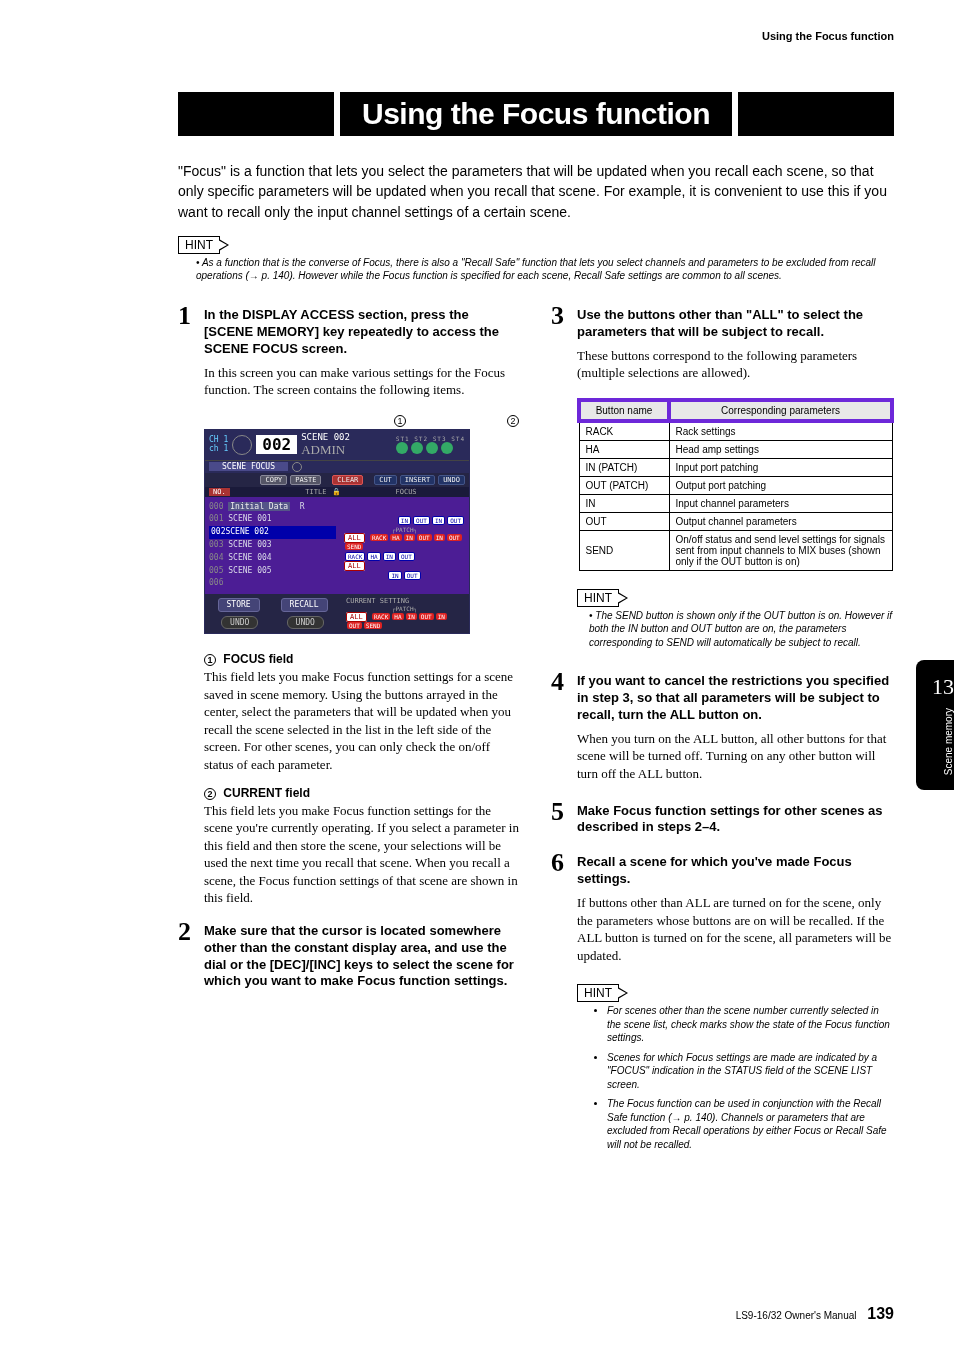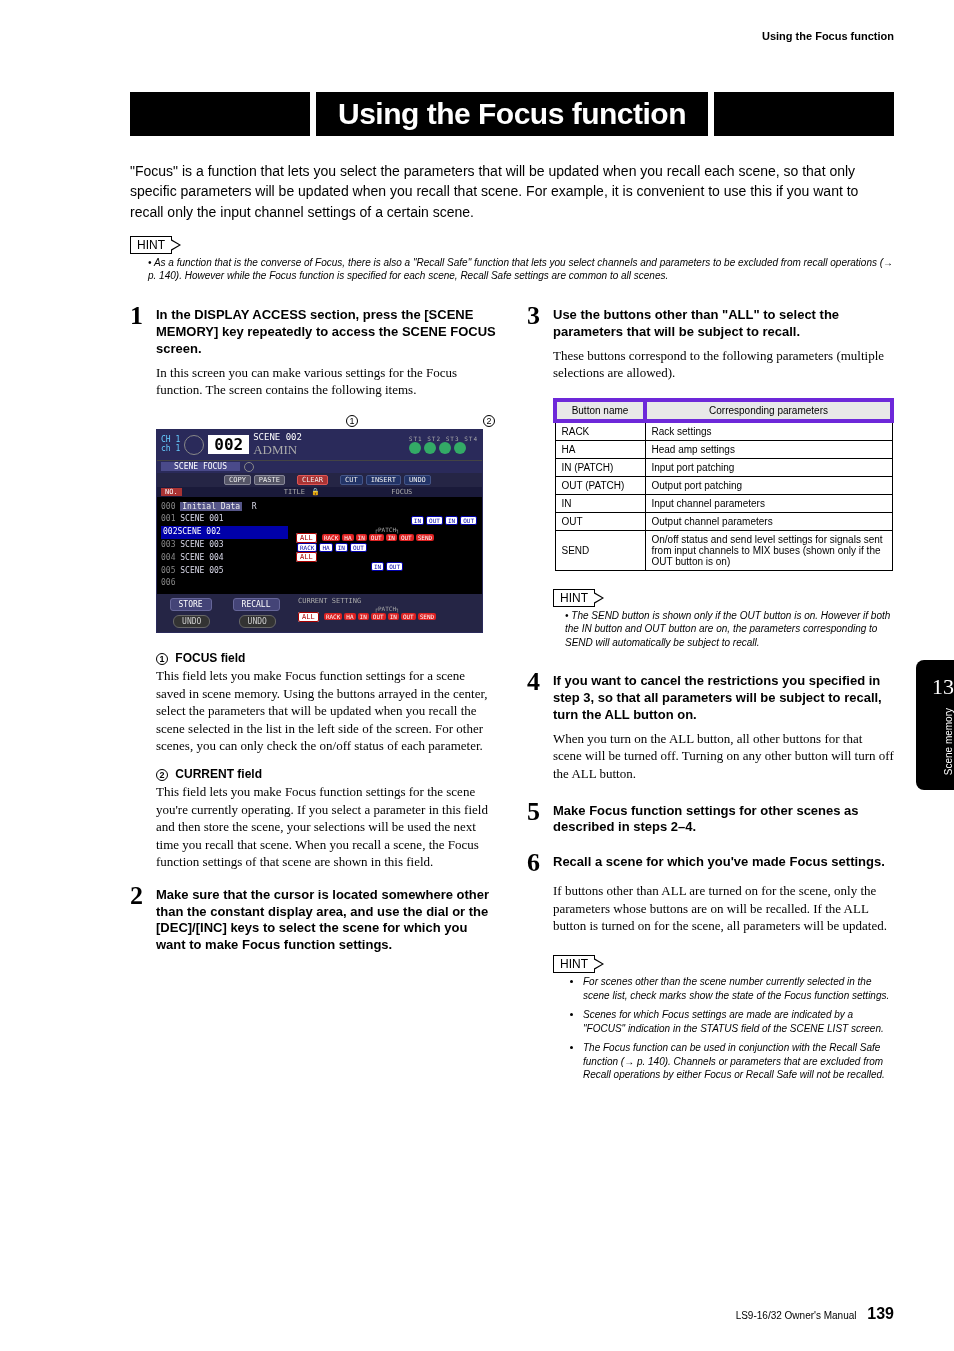--- a/index.html
+++ b/index.html
@@ -6,20 +6,21 @@
   body {
     width: 954px;
     height: 1351px;
     background: #fff;
     font-family: Arial, Helvetica, sans-serif;
     color: #000;
     position: relative;
   }
   .page {
     padding: 30px 60px 0 130px;
+    margin-left: 48px;
   }
   .running-head {
     text-align: right;
     font-size: 11px;
     font-weight: bold;
     margin-bottom: 50px;
   }
   .title-bar {
     display: flex;
     align-items: center;
@@ -134,23 +135,23 @@
   .callout {
     display: inline-block;
     width: 12px; height: 12px;
     border: 1px solid #000;
     border-radius: 50%;
     font-size: 9px;
     text-align: center;
     line-height: 11px;
   }
   .screen {
-    width: 327px;
+    width: 266px;
     border: 1px solid #2a2a5a;
-    background: #000000;
+    background: #4c1d95;
     color: #d8d8e8;
     font-family: monospace;
     font-size: 9px;
   }
   .screen-top {
     display: flex;
     align-items: center;
     background: #2a2a5a;
     padding: 2px 4px;
     gap: 4px;

